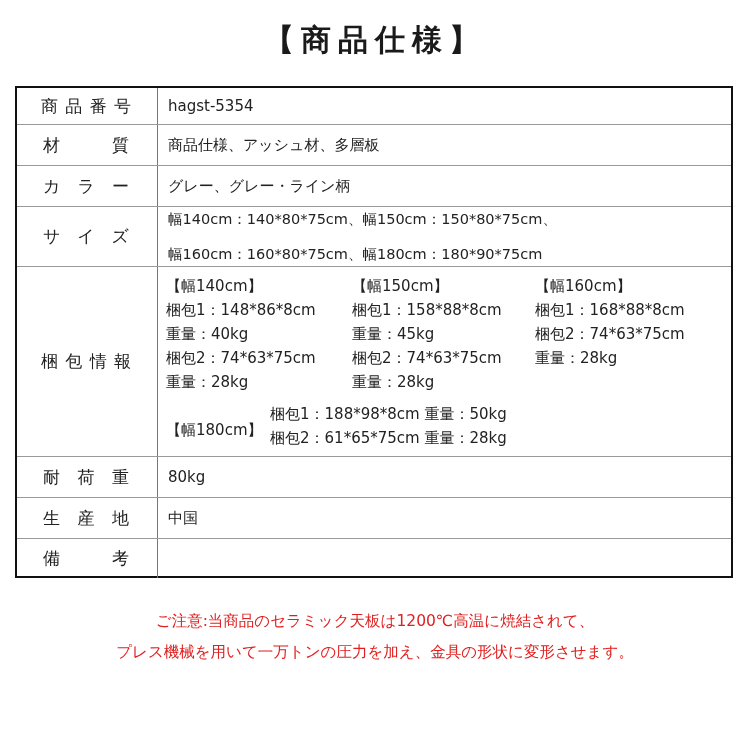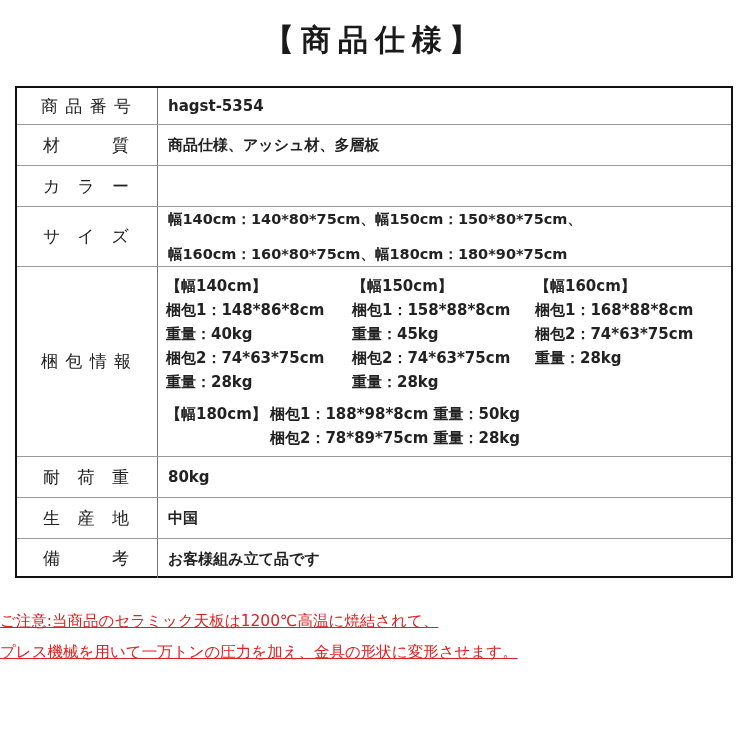--- a/index.html
+++ b/index.html
@@ -19,32 +19,32 @@
     .row { position: absolute; left: 0; width: 714px; display: flex; border-bottom: 1.5px solid #9a9a9a; }
     .row:last-child { border-bottom: none; }
     .label {
       width: 141px; flex: 0 0 141px; border-right: 1.5px solid #777777;
       display: flex; align-items: center; justify-content: center;
       font-size: 17px; color: #222222; letter-spacing: 2px;
     }
     .label .spread { width: 88px; display: flex; justify-content: space-between; }
     .value {
       flex: 1; padding-left: 10px; display: flex; flex-direction: column; justify-content: center;
-      font-size: 15px; color: #222222; line-height: 24px; font-weight: bold;
+      font-size: 15px; color: #222222; line-height: 24px;
     }
 
     .pkg-grid { display: grid; grid-template-columns: 186px 183px 200px; line-height: 24px; font-size: 15px; }
     .pkg-col div { white-space: nowrap; }
     .pkg-180 { margin-top: 8px; display: flex; white-space: nowrap; }
-    .pkg-180 .head { width: 104px; flex: 0 0 104px; }
+    .pkg-180 .head { width: 104px; flex: 0 0 104px; margin-top: 16px; }
     .pkg-180-lines div { line-height: 24px; }
 
     .notes {
-      position: absolute; top: 606px; left: 0; width: 750px; text-align: left;
-      color: #e02020; font-size: 15.5px; line-height: 31px; text-decoration: underline;
+      position: absolute; top: 606px; left: 0; width: 750px; text-align: center;
+      color: #e02020; font-size: 15.5px; line-height: 31px;
     }
   </style>
 </head>
 <body>
 
 <div class="title">【商品仕様】</div>
 
 <div class="spec-table">
 
   <div class="row" style="top:0; height:37px;">
@@ -70,20 +70,21 @@
   </div>
 
   <div class="row" style="top:78px; height:41px;">
     <div class="label">
       <div class="spread">
         <span>カ</span>
         <span>ラ</span>
         <span>ー</span>
       </div>
     </div>
+    <div class="value">グレー、グレー・ライン柄</div>
   </div>
 
   <div class="row" style="top:119px; height:60px;">
     <div class="label">
       <div class="spread">
         <span>サ</span>
         <span>イ</span>
         <span>ズ</span>
       </div>
     </div>
@@ -122,21 +123,21 @@
           <div>【幅160cm】</div>
           <div>梱包1：168*88*8cm</div>
           <div>梱包2：74*63*75cm</div>
           <div>重量：28kg</div>
         </div>
       </div>
       <div class="pkg-180">
         <div class="head">【幅180cm】</div>
         <div class="pkg-180-lines">
           <div>梱包1：188*98*8cm 重量：50kg</div>
-          <div>梱包2：78*89*75cm 重量：28kg</div>
+          <div>梱包2：61*65*75cm 重量：28kg</div>
         </div>
       </div>
     </div>
   </div>
 
   <div class="row" style="top:369px; height:41px;">
     <div class="label">
       <div class="spread">
         <span>耐</span>
         <span>荷</span>
@@ -157,21 +158,20 @@
     <div class="value">中国</div>
   </div>
 
   <div class="row" style="top:451px; height:39px; border-bottom:none;">
     <div class="label">
       <div class="spread">
         <span>備</span>
         <span>考</span>
       </div>
     </div>
-    <div class="value">お客様組み立て品です</div>
   </div>
 
 </div>
 
 <div class="notes">
   <div>ご注意:当商品のセラミック天板は1200℃高温に焼結されて、</div>
   <div>プレス機械を用いて一万トンの圧力を加え、金具の形状に変形させます。</div>
 </div>
 
 </body></html>

